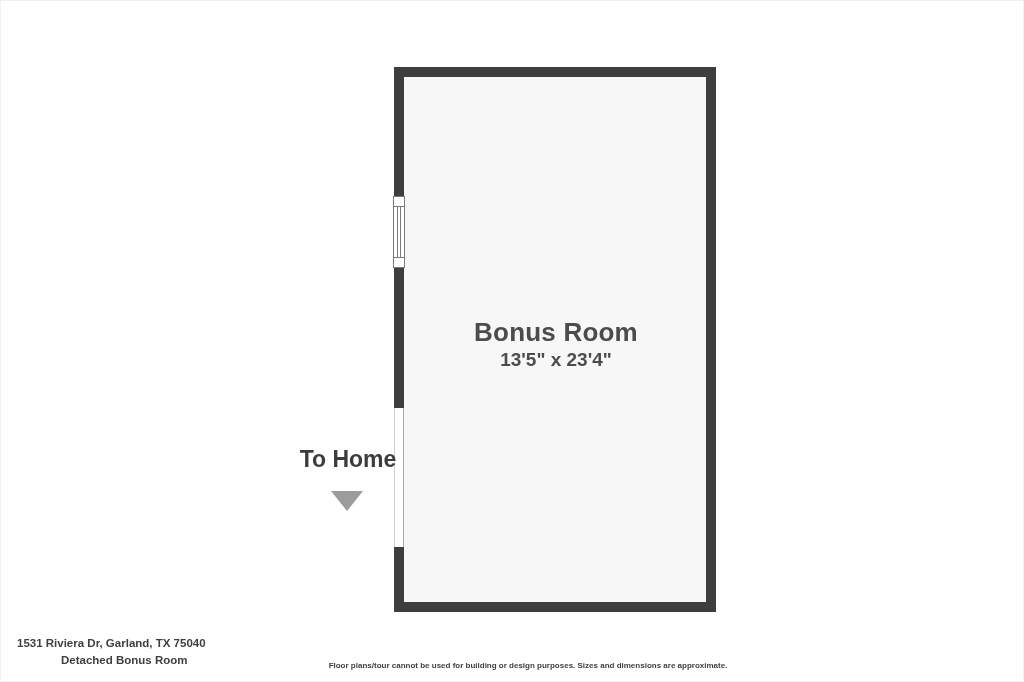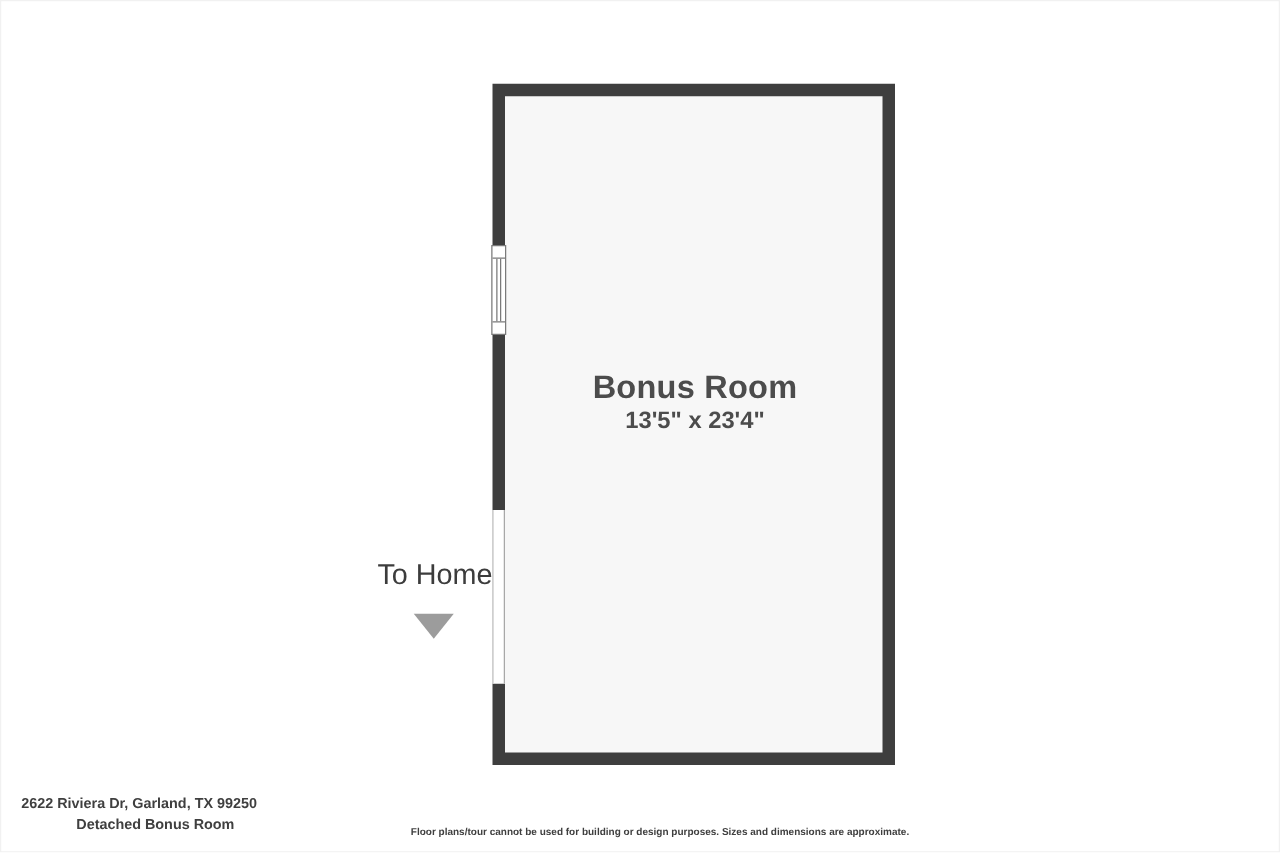--- a/index.html
+++ b/index.html
@@ -77,21 +77,21 @@
     background: #ffffff;
     border-left: 1px solid #cfcfcf;
     border-right: 1px solid #a8a8a8;
     box-sizing: border-box;
   }
 
   
   .room-label-block {
     position: absolute;
     left: 403px;
-    top: 294px;
+    top: 317px;
     width: 306px;
     text-align: center;
     color: var(--room_text, #4c4c4c);
   }
   .room-name {
     font-size: 26px;
     font-weight: 700;
     line-height: 31px;
     letter-spacing: 0.2px;
   }
@@ -103,21 +103,21 @@
 
   
   .to-home {
     position: absolute;
     left: 268px;
     top: 445px;
     width: 160px;
     text-align: center;
     color: var(--home_text, #3c3c3c);
     font-size: 23px;
-    font-weight: 400;
+    font-weight: 700;
     line-height: 28px;
   }
   .to-home-arrow {
     position: absolute;
     left: 331px;
     top: 491px;
     width: 0;
     height: 0;
     border-left: 16px solid transparent;
     border-right: 16px solid transparent;
@@ -172,17 +172,17 @@
   <div class="door-opening"></div>
 
   <div class="room-label-block">
     <div class="room-name">Bonus Room</div>
     <div class="room-dims">13'5" x 23'4"</div>
   </div>
 
   <div class="to-home">To Home</div>
   <div class="to-home-arrow"></div>
 
-  <div class="footer-address">2622 Riviera Dr, Garland, TX 99250</div>
+  <div class="footer-address">1531 Riviera Dr, Garland, TX 75040</div>
   <div class="footer-plan-name">Detached Bonus Room</div>
   <div class="footer-disclaimer">Floor plans/tour cannot be used for building or design purposes. Sizes and dimensions are approximate.</div>
 
 </div>
 
 </body></html>

